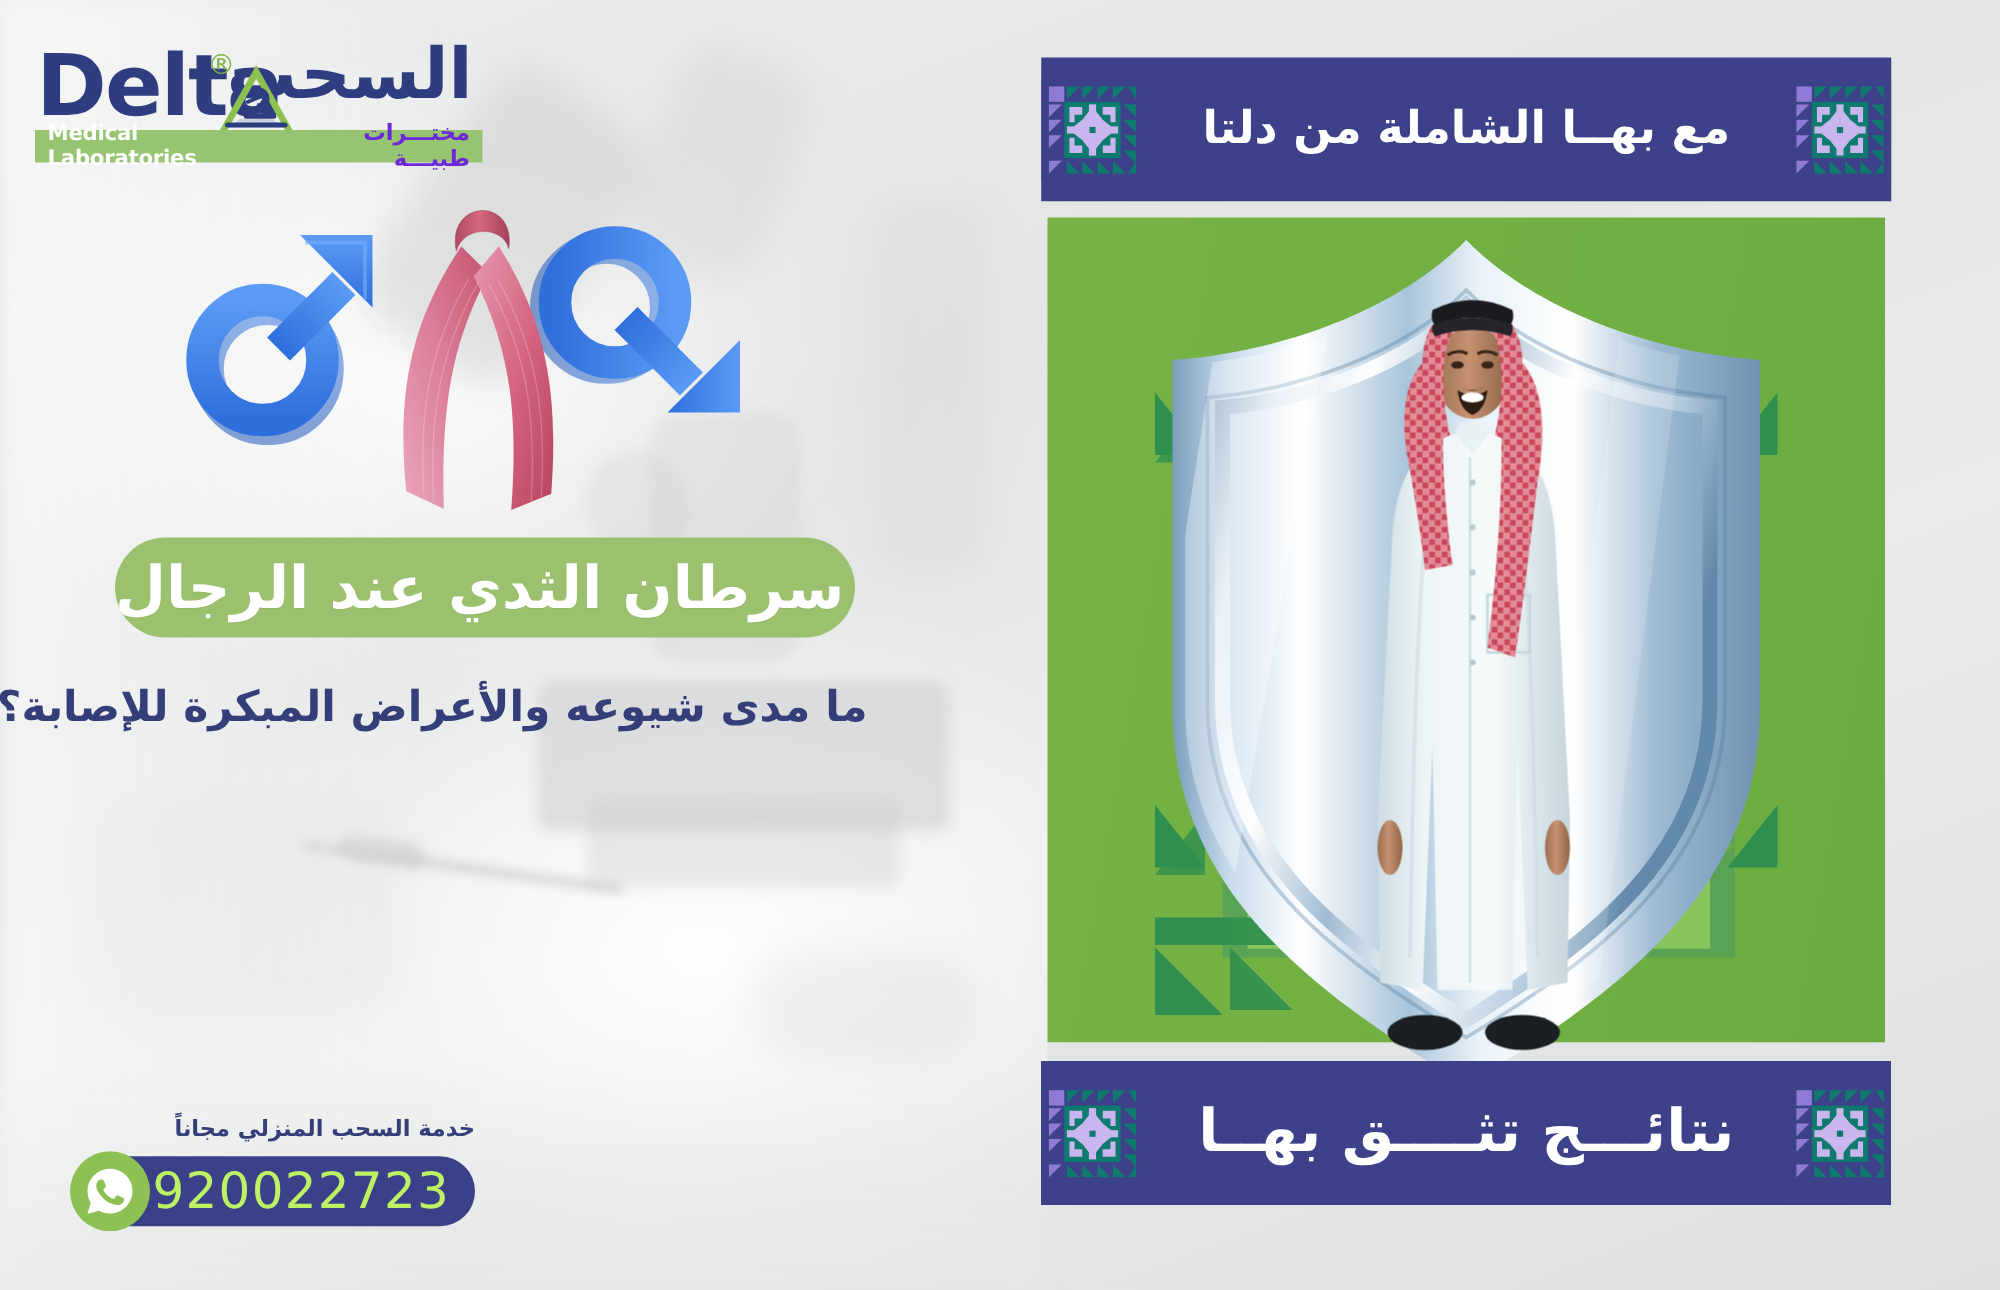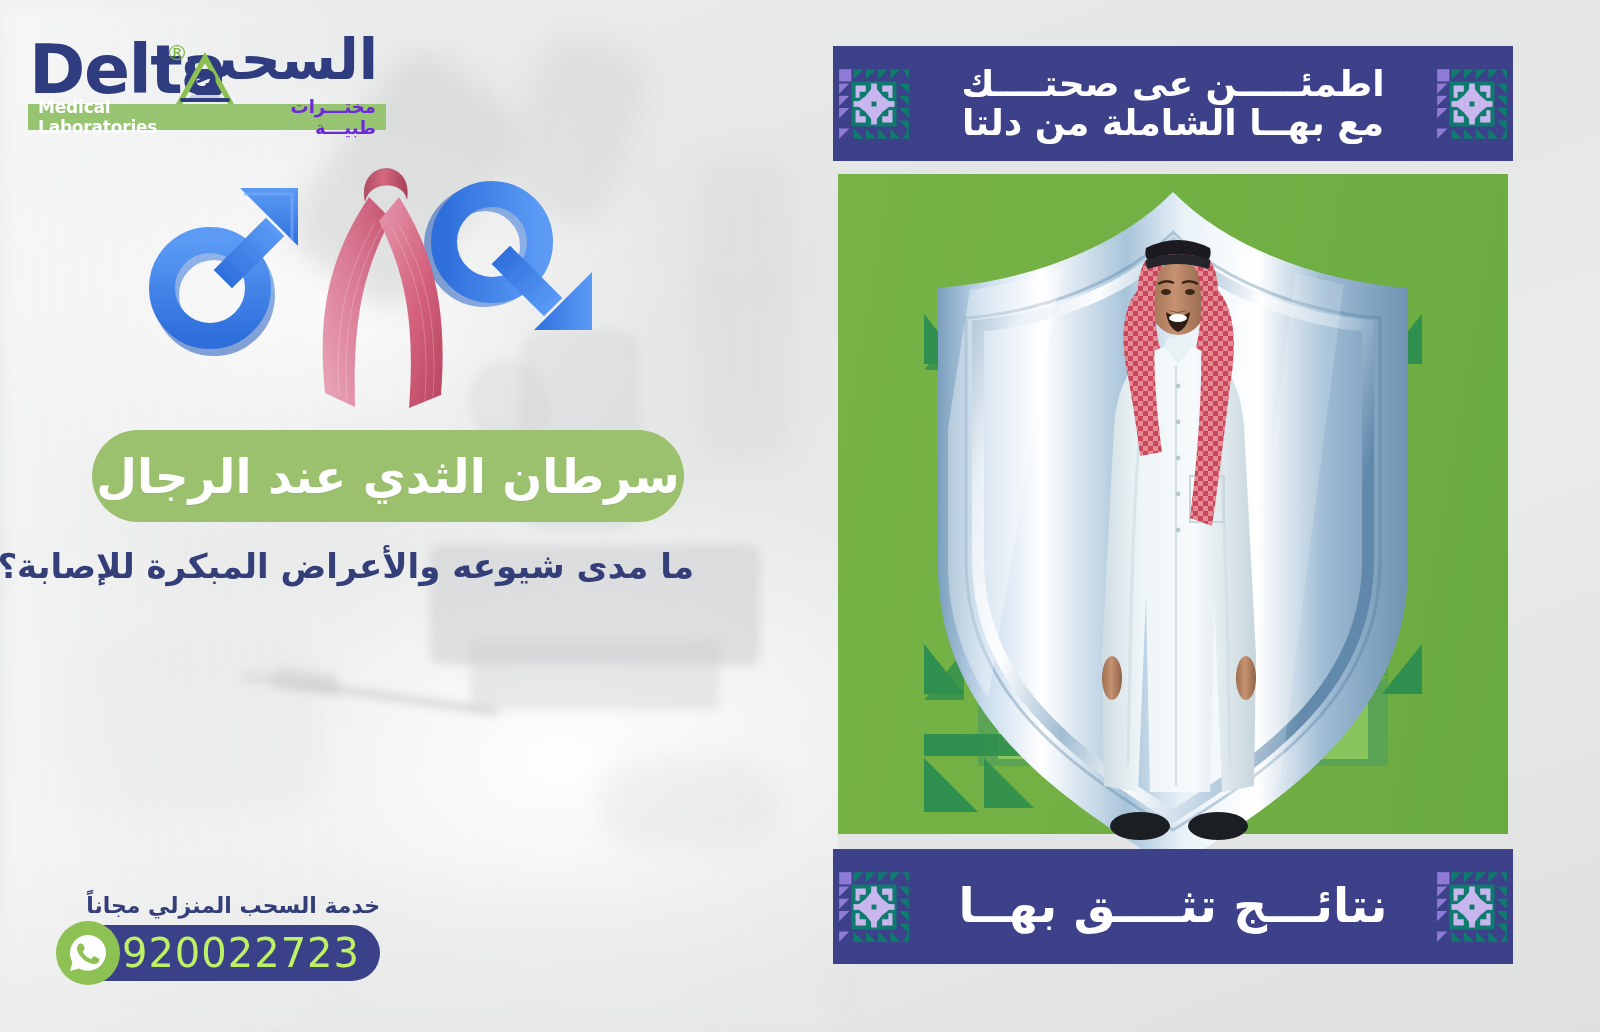--- a/index.html
+++ b/index.html
@@ -54,40 +54,40 @@
   #logo-band-en { color:#ffffff; font-size:17px; font-weight:700; letter-spacing:-.2px; }
   #logo-band-ar { color:#6d28d9; font-size:18px; font-weight:700; direction:rtl; letter-spacing:2px;}
 
   
   #symbols { position:absolute; left:130px; top:150px; width:520px; height:270px; }
   #ribbon  { position:absolute; left:295px; top:145px; width:180px; height:275px; }
 
   
   #title-pill {
     position:absolute; left:92px; top:430px;
-    width:592px; height:92px;
+    width:592px; height:80px;
     background:#9cc16e; border-radius:46px;
-    display:flex; align-items:center; justify-content:center;
+    display:flex; align-items:center; 
   }
   #title-text {
     color:#ffffff; font-size:47px; font-weight:700; direction:rtl;
     letter-spacing:-.5px; white-space:nowrap;
     text-shadow:0 1px 0 rgba(0,0,0,.05);
   }
   #subtitle {
     position:absolute; right:906px; top:546px;
     color:#343e78; font-size:34px; font-weight:700; direction:rtl;
     text-align:right; white-space:nowrap;
   }
 
   
   #contact { position:absolute; left:28px; top:893px; width:360px; height:100px; }
   #contact-note {
     position:absolute; right:8px; top:0;
-    color:#343e78; font-size:22px; font-weight:700; direction:rtl; white-space:nowrap;
+    color:#343e78; font-size:18px; font-weight:700; direction:rtl; white-space:nowrap;
   }
   #phone-pill {
     position:absolute; left:44px; top:32px; width:308px; height:56px;
     background:#3a4189; border-radius:28px;
     display:flex; align-items:center; justify-content:center; padding-left:30px;
   }
   #phone-number {
     color:#bef264; font-size:40px; font-weight:400; letter-spacing:1px;
     font-family:"DejaVu Sans","Liberation Sans",sans-serif;
   }
@@ -294,21 +294,20 @@
           <path d="M11 11 h5 v3 h-3 v3 h-2 z"></path>
           <path d="M29 11 h-5 v3 h3 v3 h2 z"></path>
           <path d="M11 29 h5 v-3 h-3 v-3 h-2 z"></path>
           <path d="M29 29 h-5 v-3 h3 v-3 h2 z"></path>
           <rect x="18.6" y="10" width="2.8" height="20"></rect>
           <rect x="10" y="18.6" width="20" height="2.8"></rect>
         </g>
         <rect x="18.8" y="18.8" width="2.4" height="2.4" fill="#0f7a6e"></rect>
       </svg>
       <div class="banner-text">
-        <div>اطمئـــــن عى صحتــــك</div>
         <div>مع بهــا الشاملة من دلتا</div>
       </div>
       <svg class="sadu-tile" viewBox="0 0 40 40">
         <rect width="40" height="40" fill="#3d4189"></rect>
         <rect x="3" y="3" width="6" height="6" fill="#8f7bd6"></rect>
         <g fill="#0f7a6e">
           <path d="M10 3 h5 l-5 5 z"></path>
             <path d="M16 3 h5 l-5 5 z"></path>
             <path d="M22 3 h5 l-5 5 z"></path>
             <path d="M28 3 h5 l-5 5 z"></path>

